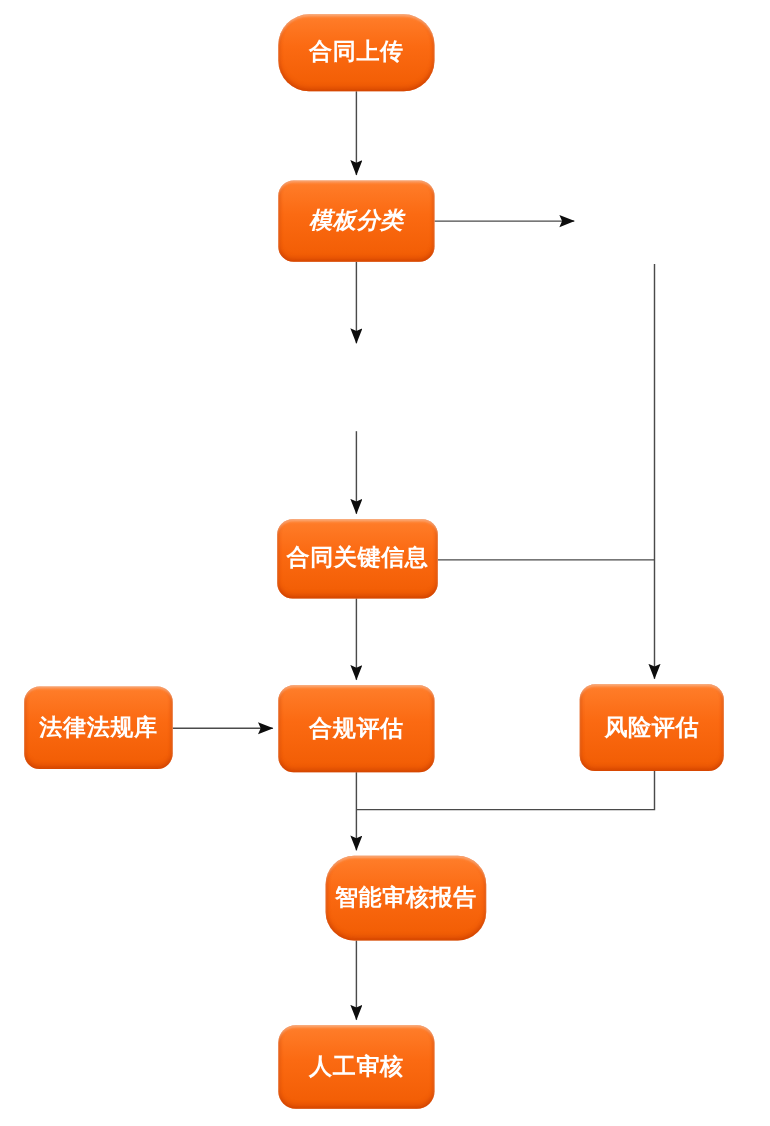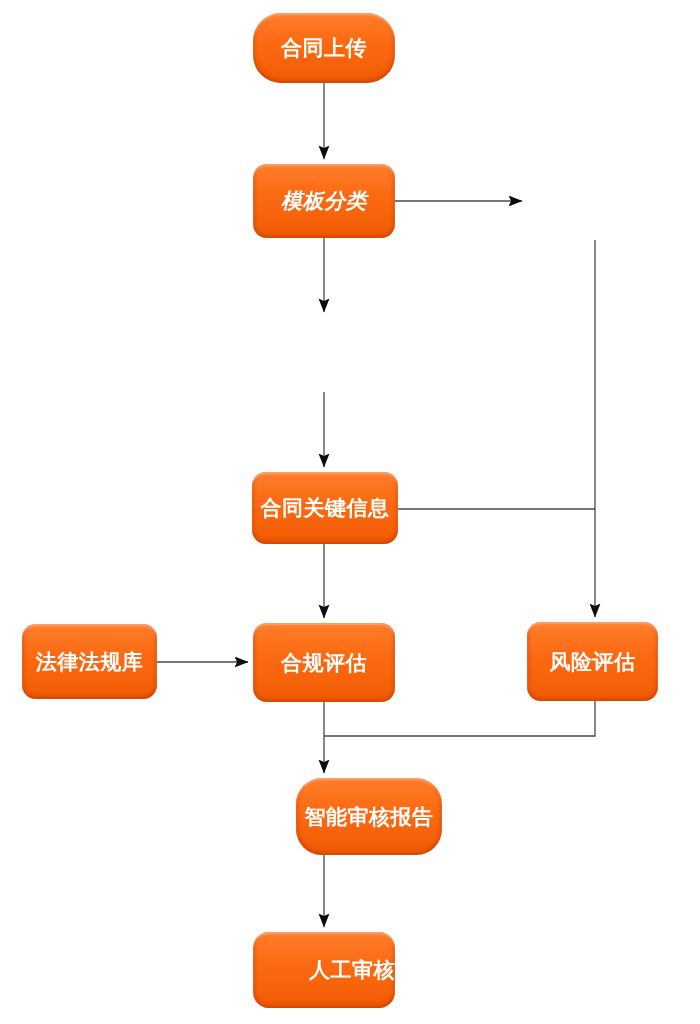--- a/index.html
+++ b/index.html
@@ -94,17 +94,17 @@
       </div>
       <div class="node" style="left: 527px; top: 622px; width: 131px; height: 79px; border-radius: 14px;">
         <span class="node-label">风险评估</span>
       </div>
       <div class="node" style="left: 253px; top: 623px; width: 142px; height: 79px; border-radius: 14px;">
         <span class="node-label">合规评估</span>
       </div>
       <div class="node" style="left: 252px; top: 778px; width: 146px; height: 77px; border-radius: 26px; margin-left: 44px;">
         <span class="node-label">智能审核报告</span>
       </div>
-      <div class="node" style="left: 253px; top: 932px; width: 142px; height: 76px; border-radius: 16px; justify-content: flex-end;">
+      <div class="node" style="left: 253px; top: 932px; width: 142px; height: 76px; border-radius: 16px;">
         <span class="node-label">人工审核</span>
       </div>
     </div>
 </div>
 
 </body></html>

